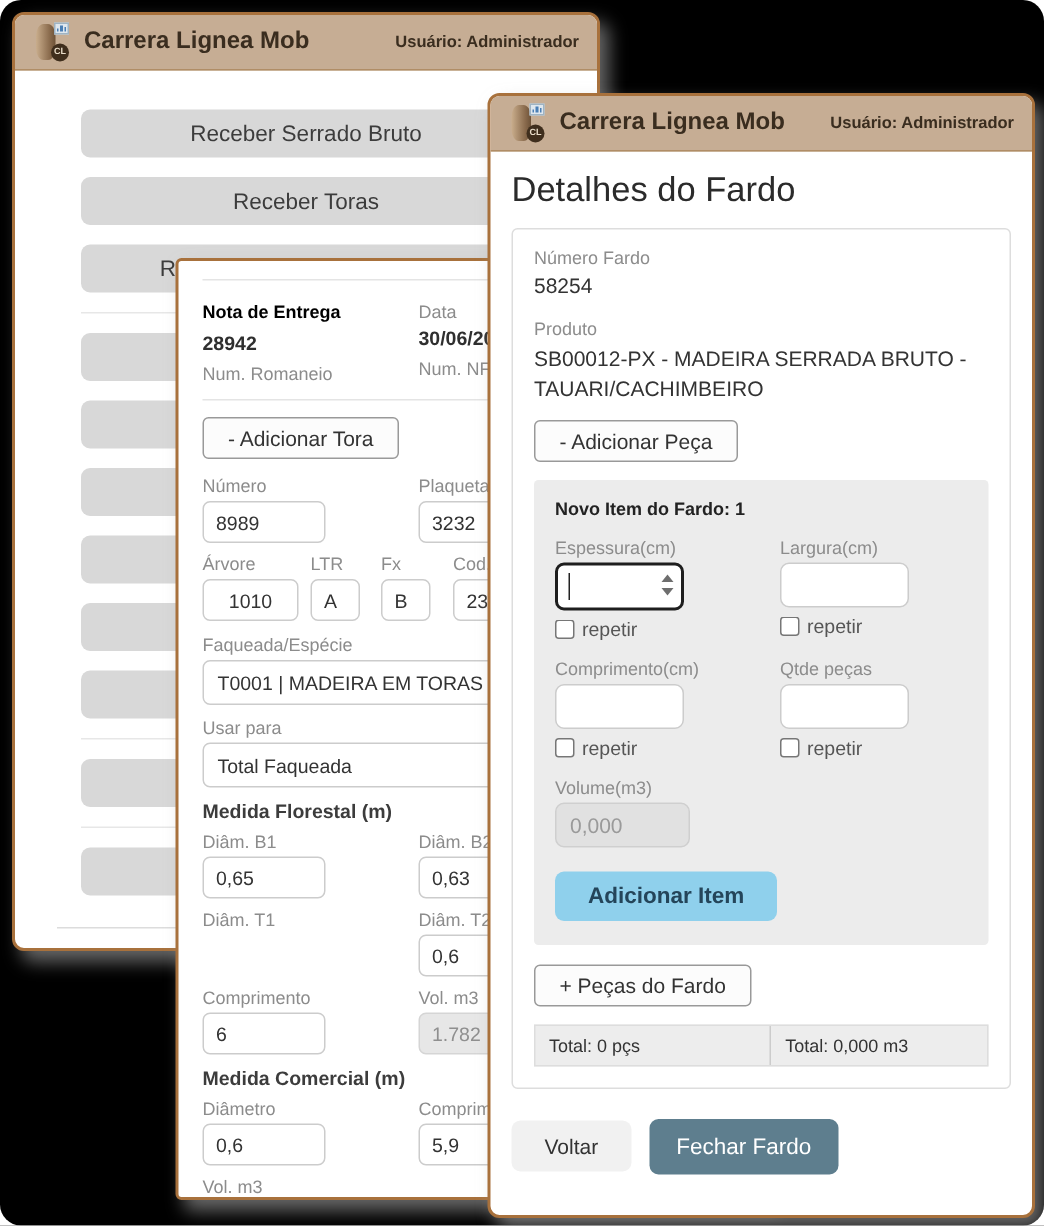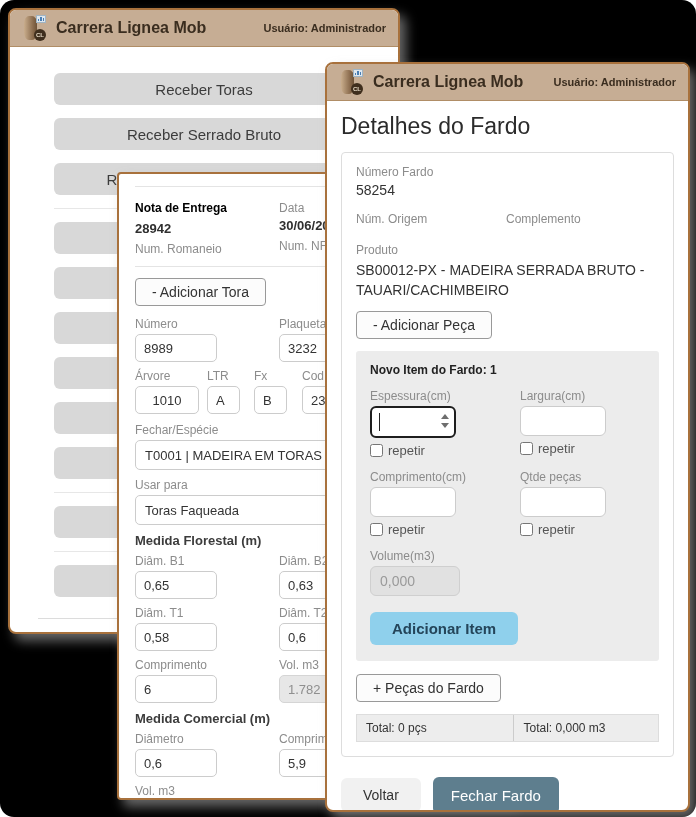--- a/index.html
+++ b/index.html
@@ -108,22 +108,22 @@
             <i></i>
             <i></i>
             <i></i>
           </span>
         <span class="badge">CL</span>
       </span>
       <span class="tb-title">Carrera Lignea Mob</span>
       <span class="tb-user">Usuário: Administrador</span>
     </div>
     <div class="menu">
+      <button class="menu-btn">Receber Serrado Bruto</button>
       <button class="menu-btn">Receber Toras</button>
-      <button class="menu-btn">Receber Serrado Bruto</button>
       <button class="menu-btn">Receber Serrado para Venda</button>
       <div class="menu-sep"></div>
       <button class="menu-btn"></button>
       <button class="menu-btn"></button>
       <button class="menu-btn"></button>
       <button class="menu-btn"></button>
       <button class="menu-btn"></button>
       <button class="menu-btn"></button>
       <div class="menu-sep"></div>
       <button class="menu-btn"></button>
@@ -177,42 +177,41 @@
         <div>
           <div class="lbl">Fx</div>
           <input class="txt txt-s" value="B" style="">
         </div>
         <div>
           <div class="lbl">Cod. F</div>
           <input class="txt txt-a" value="234" style="">
         </div>
       </div>
 
-      <div class="lbl">Fechar/Espécie</div>
+      <div class="lbl">Faqueada/Espécie</div>
       <div class="selbox full">T0001 | MADEIRA EM TORAS - ANGELIM</div>
 
       <div class="lbl">Usar para</div>
-      <div class="selbox full">Toras Faqueada</div>
+      <div class="selbox full">Total Faqueada</div>
 
       <div class="sec-h">Medida Florestal (m)</div>
 
       <div class="m-grid2">
         <div>
           <div class="lbl">Diâm. B1</div>
           <input class="txt" value="0,65" style="">
         </div>
         <div>
           <div class="lbl">Diâm. B2</div>
           <input class="txt" value="0,63" style="">
         </div>
       </div>
       <div class="m-grid2">
         <div>
           <div class="lbl">Diâm. T1</div>
-          <input class="txt" value="0,58" style="">
         </div>
         <div>
           <div class="lbl">Diâm. T2</div>
           <input class="txt" value="0,6" style="">
         </div>
       </div>
       <div class="m-grid2">
         <div>
           <div class="lbl">Comprimento</div>
           <input class="txt" value="6" style="">
@@ -260,24 +259,20 @@
 
     <div class="f-body">
       <div class="page-title">Detalhes do Fardo</div>
 
       <div class="card">
         <div class="mb14">
           <div class="lbl">Número Fardo</div>
           <div class="f-val">58254</div>
         </div>
 
-        <div class="f-grid2 mb14">
-          <div class="lbl">Núm. Origem</div>
-          <div class="lbl">Complemento</div>
-        </div>
 
         <div class="mb10">
           <div class="lbl">Produto</div>
           <div class="f-val" style="line-height:1.45;">SB00012-PX - MADEIRA SERRADA BRUTO - TAUARI/CACHIMBEIRO</div>
         </div>
 
         <button class="btn-outline">- Adicionar Peça</button>
 
         <div class="panel">
           <div class="panel-h">Novo Item do Fardo: 1</div>

